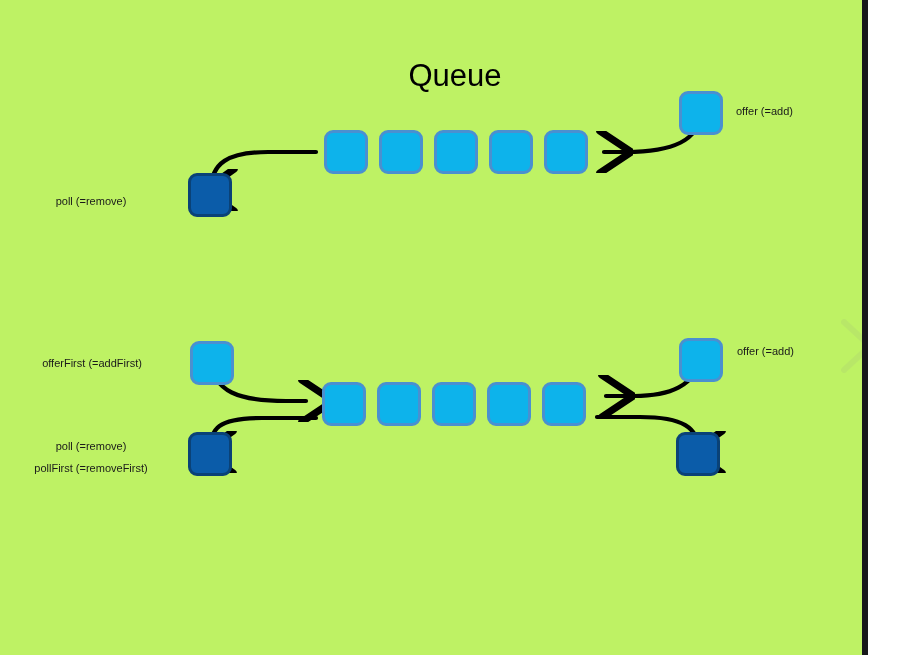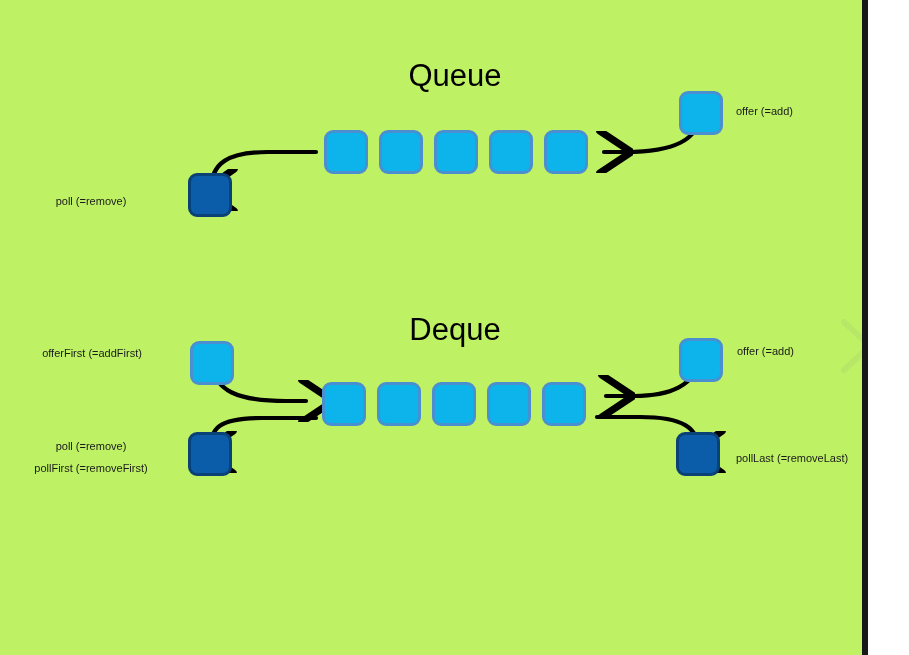--- a/index.html
+++ b/index.html
@@ -135,39 +135,37 @@
   <div class="cell" style="left:434px; top:130px;"></div>
   <div class="cell" style="left:489px; top:130px;"></div>
   <div class="cell" style="left:544px; top:130px;"></div>
 
   <div class="cell" style="left:679px; top:91px;"></div>
   <div class="lbl" style="left:736px; top:100px;">offer (=add)</div>
 
   <div class="cell dark" style="left:188px; top:173px;"></div>
   <div class="lbl right" style="left:0px; top:190px; width:182px;">poll (=remove)</div>
 
-  <div class="section-title" id="title-deque">Deque</div>
 
   <div class="cell" style="left:322px; top:382px;"></div>
   <div class="cell" style="left:377px; top:382px;"></div>
   <div class="cell" style="left:432px; top:382px;"></div>
   <div class="cell" style="left:487px; top:382px;"></div>
   <div class="cell" style="left:542px; top:382px;"></div>
 
   <div class="cell" style="left:190px; top:341px;"></div>
-  <div class="lbl right" style="left:0px; top:342px; width:184px;">offerFirst (=addFirst)</div>
+  <div class="lbl right" style="left:0px; top:352px; width:184px;">offerFirst (=addFirst)</div>
 
   <div class="cell dark" style="left:188px; top:432px;"></div>
   <div class="lbl right" style="left:0px; top:435px; width:182px;">
     <div>poll (=remove)</div>
     <div>pollFirst (=removeFirst)</div>
   </div>
 
   <div class="cell" style="left:679px; top:338px;"></div>
   <div class="lbl" style="left:737px; top:340px;">
     <div>offer (=add)</div>
   </div>
 
   <div class="cell dark" style="left:676px; top:432px;"></div>
-  <div class="lbl" style="left:736px; top:447px;">pollLast (=removeLast)</div>
 
   <div class="edge-strip"></div>
 </div>
 
 </body></html>

